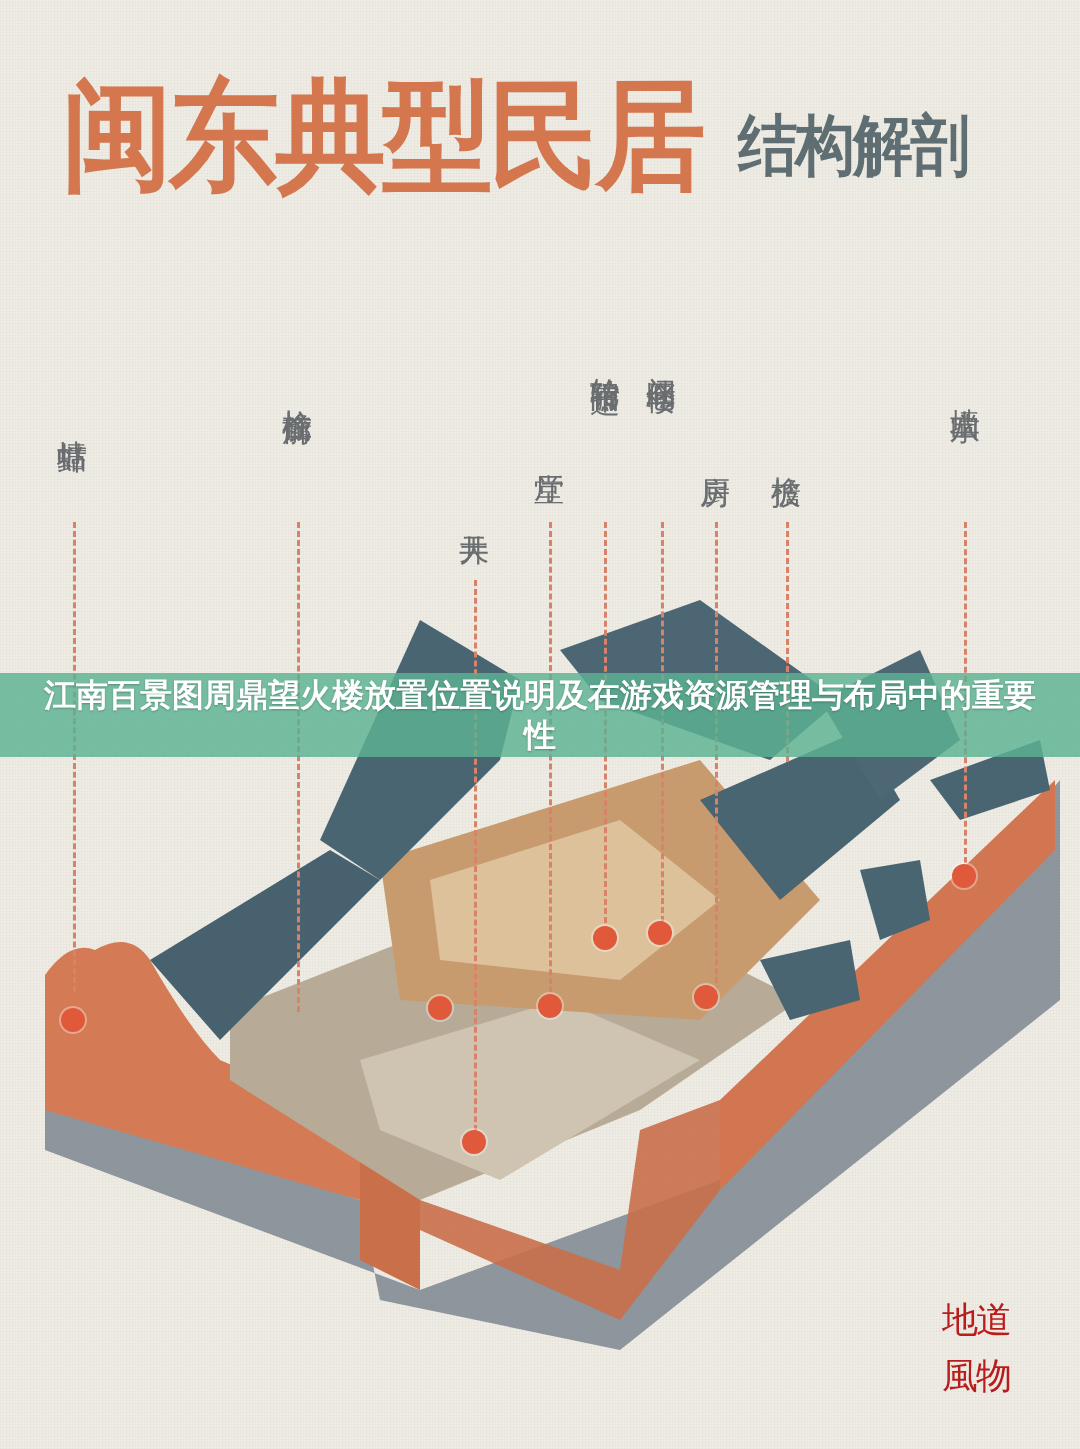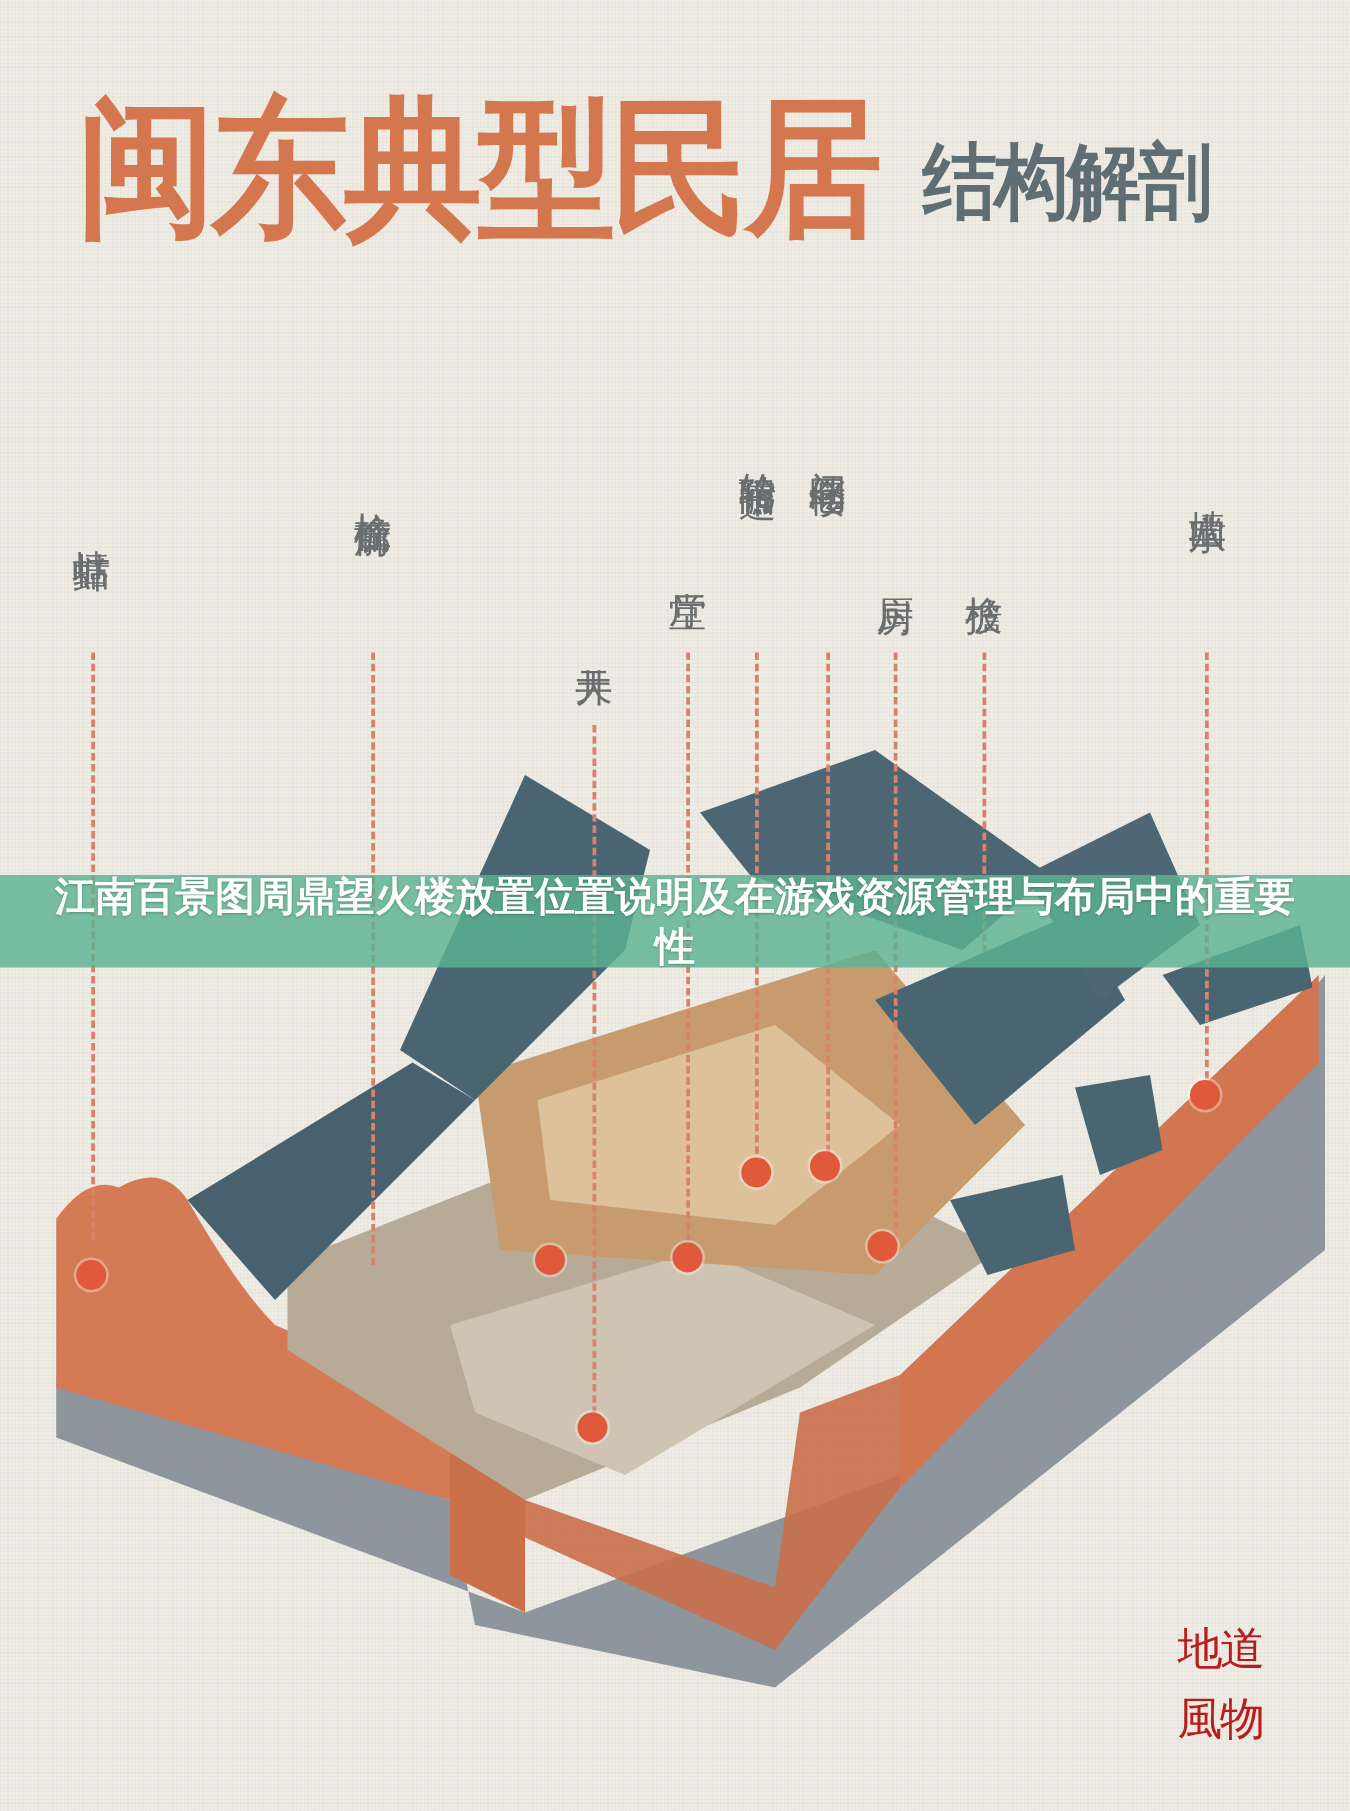--- a/index.html
+++ b/index.html
@@ -30,21 +30,21 @@
   }
   .leader {
     position:absolute; width:0; border-left:3px dashed #d9826a;
   }
   .dot {
     position:absolute; width:24px; height:24px; border-radius:50%;
     background:#e0593a; box-shadow:0 0 0 2px rgba(255,255,255,0.35);
   }
   .house { position:absolute; left:0; top:0; }
   .banner {
-    position:absolute; left:0; top:700px; width:1080px; height:74px;
+    position:absolute; left:0; top:673px; width:1080px; height:84px;
     background:rgba(92,178,146,0.82);
     display:flex; align-items:center; justify-content:center; text-align:center;
   }
   .banner-text {
     font-family:"DejaVu Sans", sans-serif; font-weight:bold;
     font-size:32px; line-height:40px; color:#ffffff; width:1010px;
     text-shadow:0 1px 2px rgba(0,0,0,0.25);
   }
   .brand {
     position:absolute; left:942px; top:1292px; width:110px;

